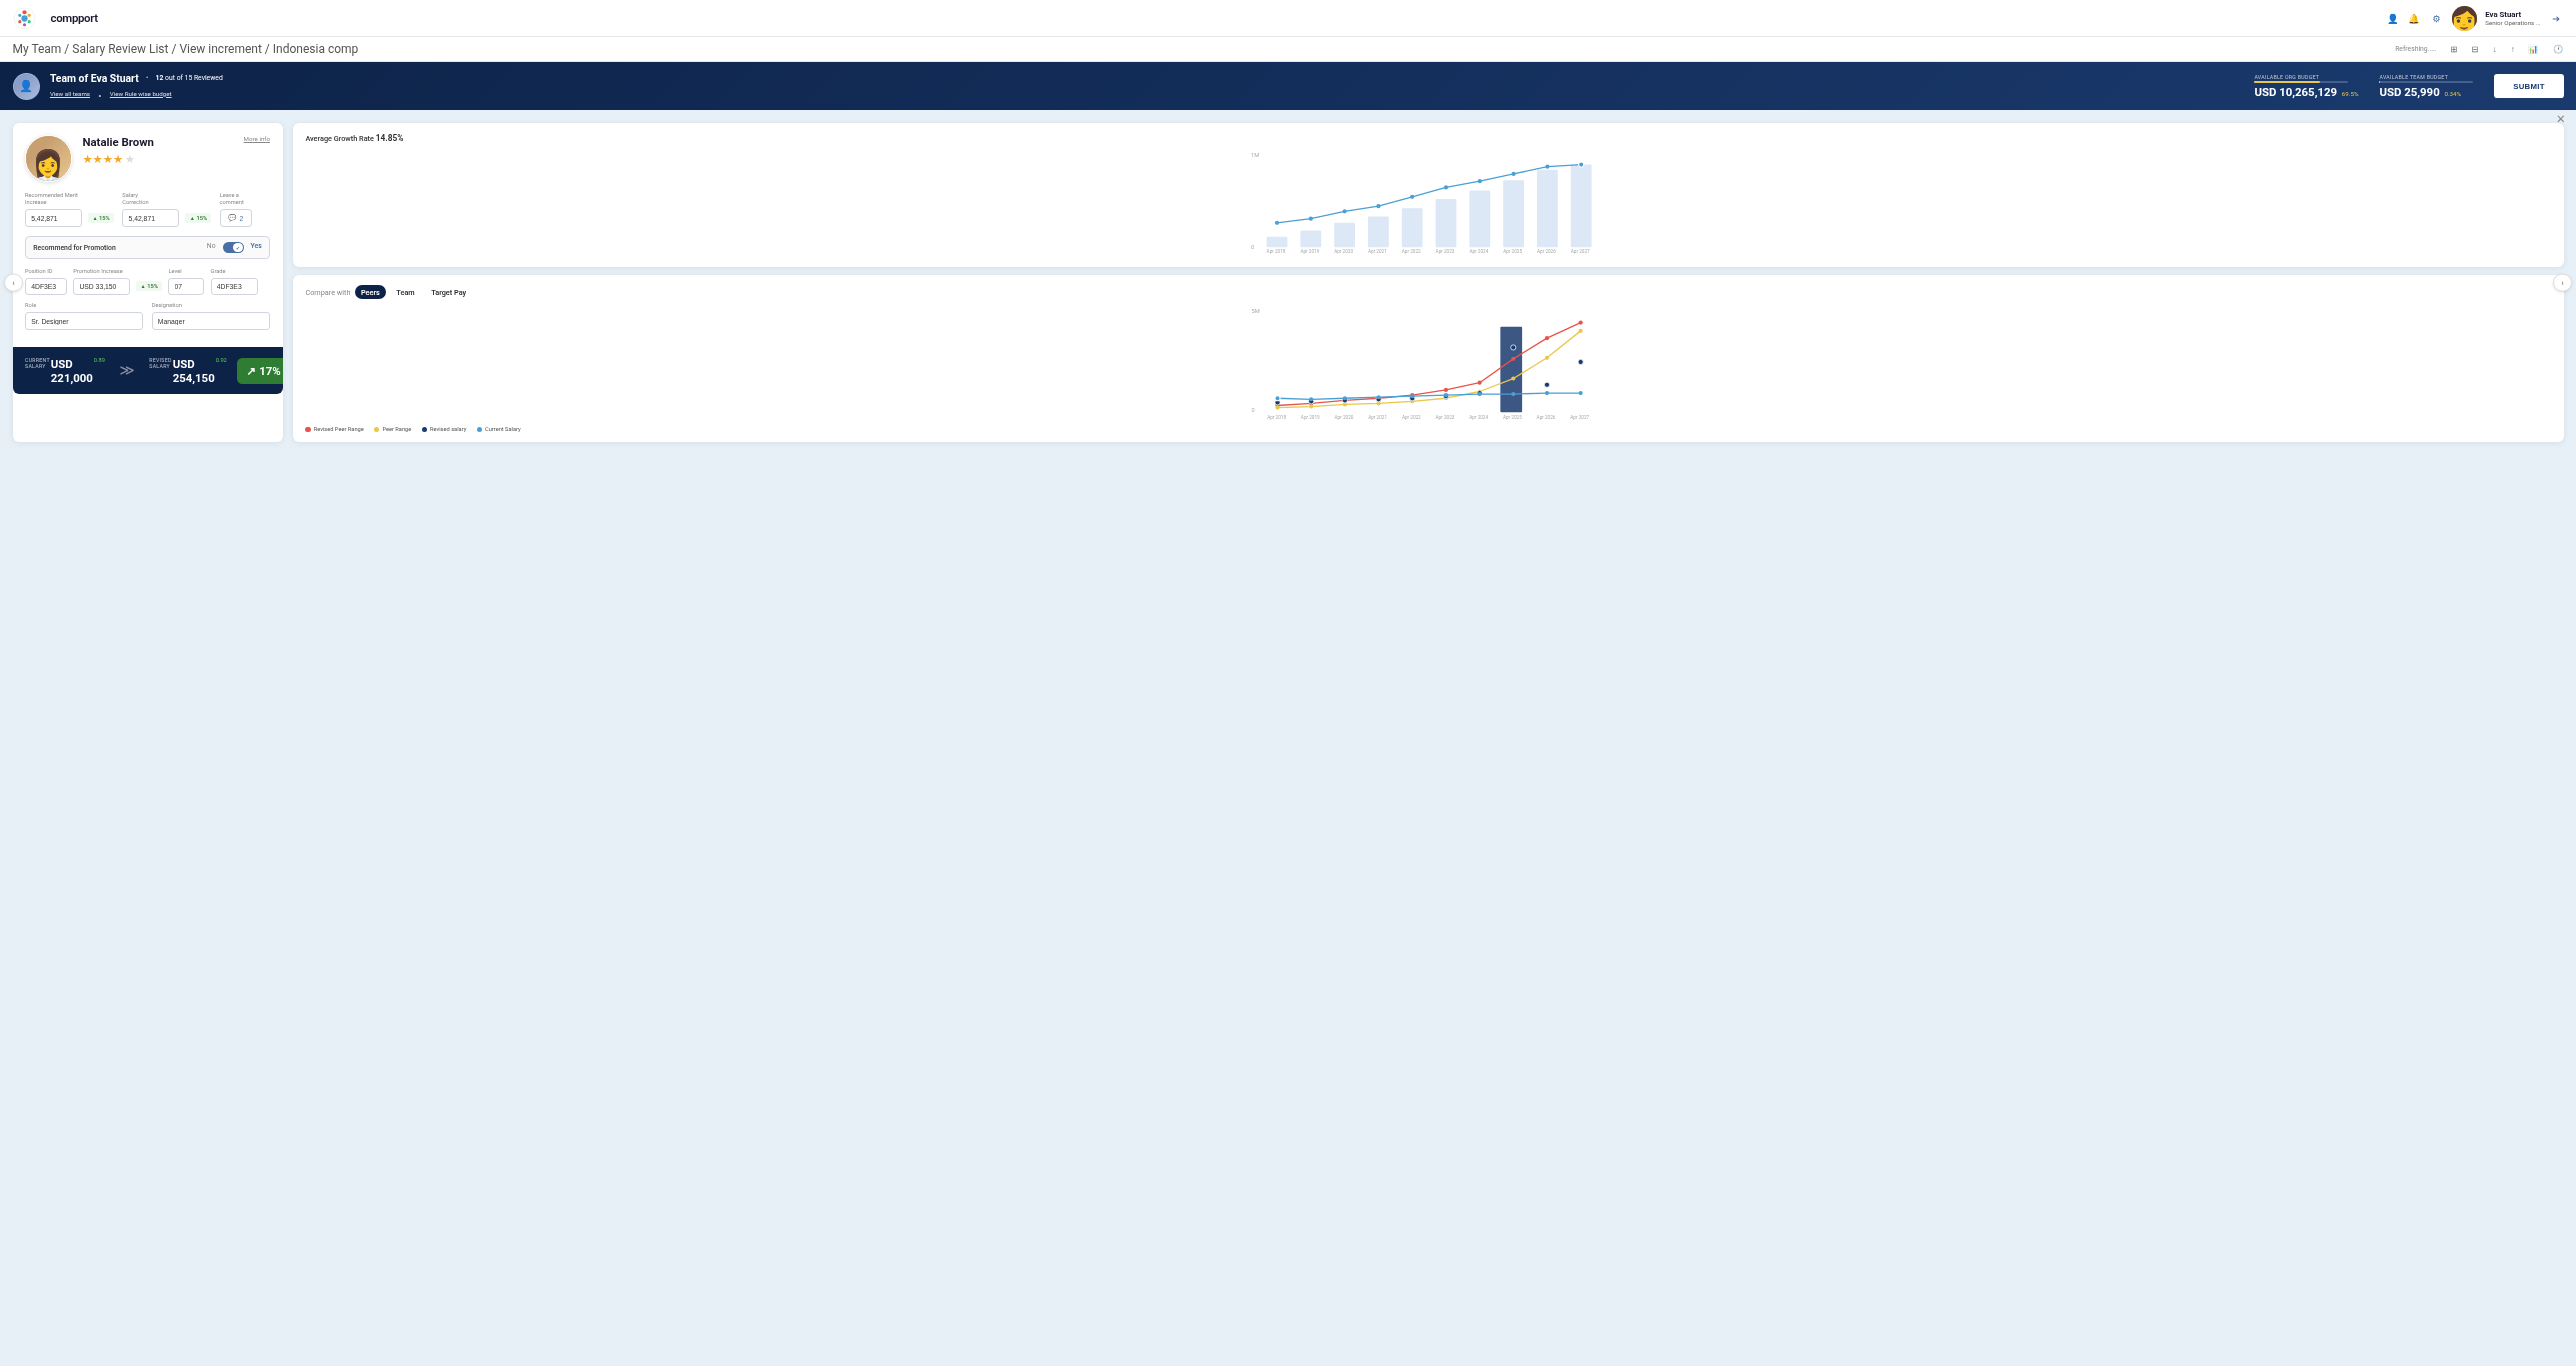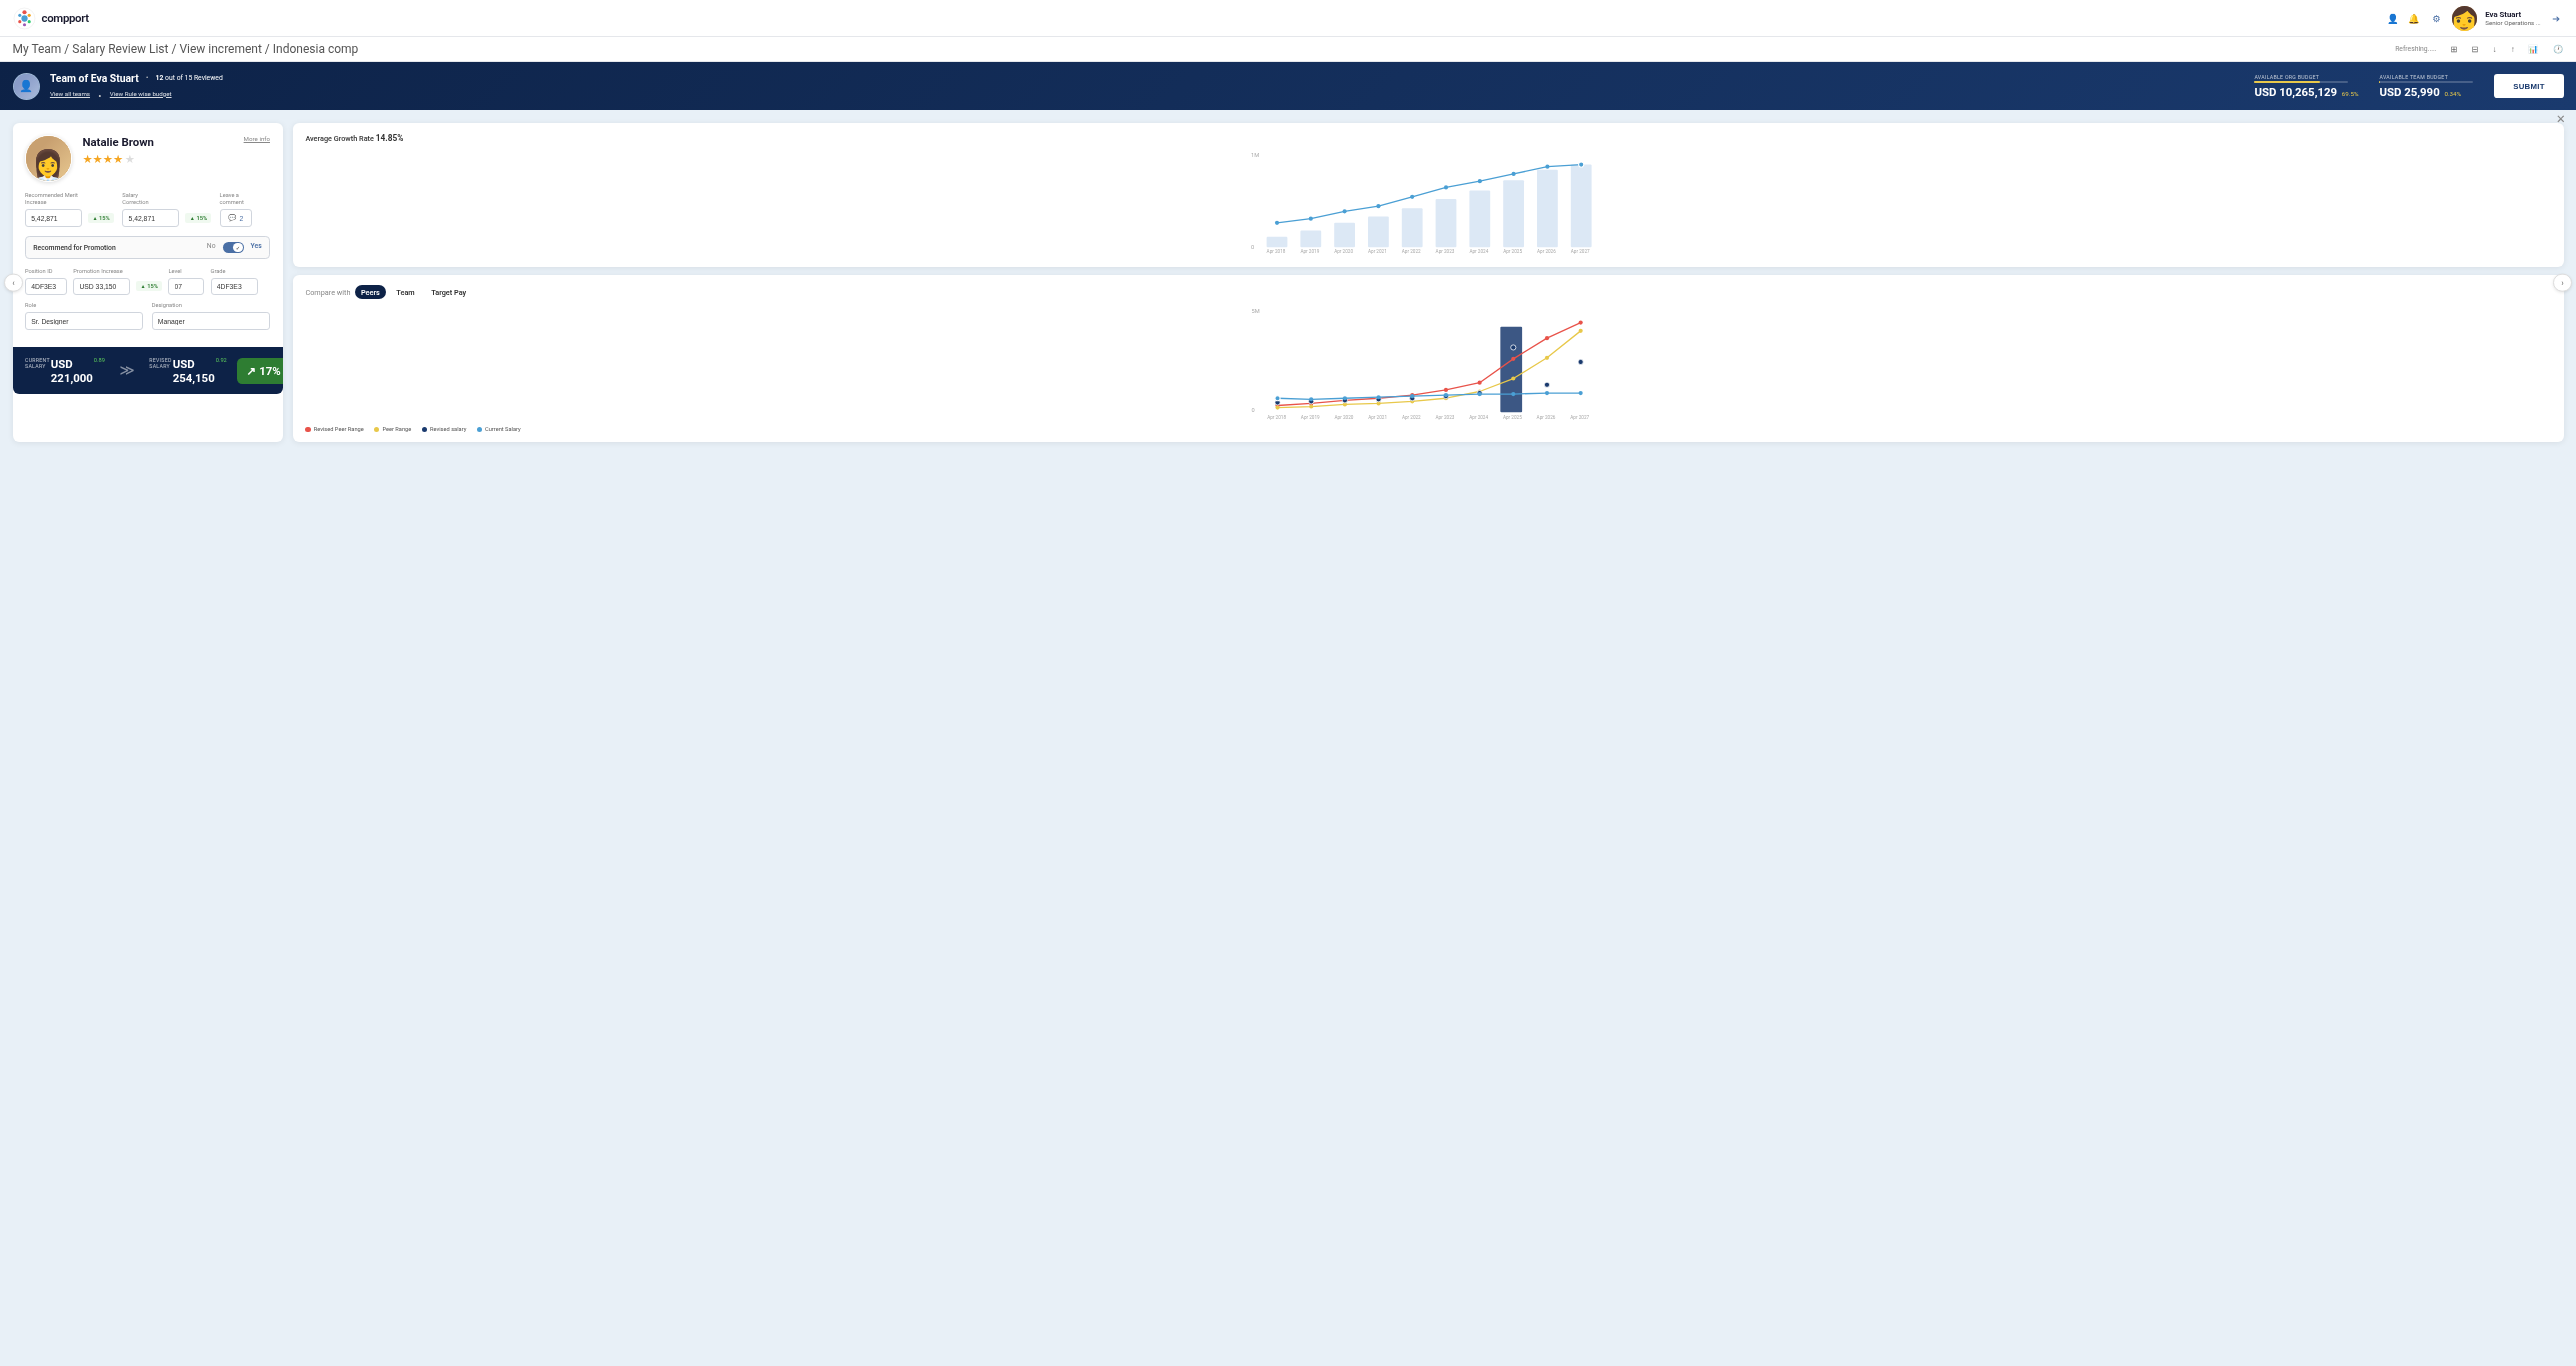--- a/index.html
+++ b/index.html
@@ -18,21 +18,21 @@
       align-items: center;
       padding: 0 12.5px;
       height: 37px;
       border-bottom: 0.5px solid #e5e7eb;
       position: relative;
       z-index: 10;
     }
     .logo-area {
       display: flex;
       align-items: center;
-      gap: 6px;
+      gap: 15px;
       justify-content: center;
     }
     .logo-icon {
       width: 23px;
       height: 23px;
     }
     .logo-text {
       font-size: 11.4px;
       font-weight: 600;
       color: #1a1a2e;

